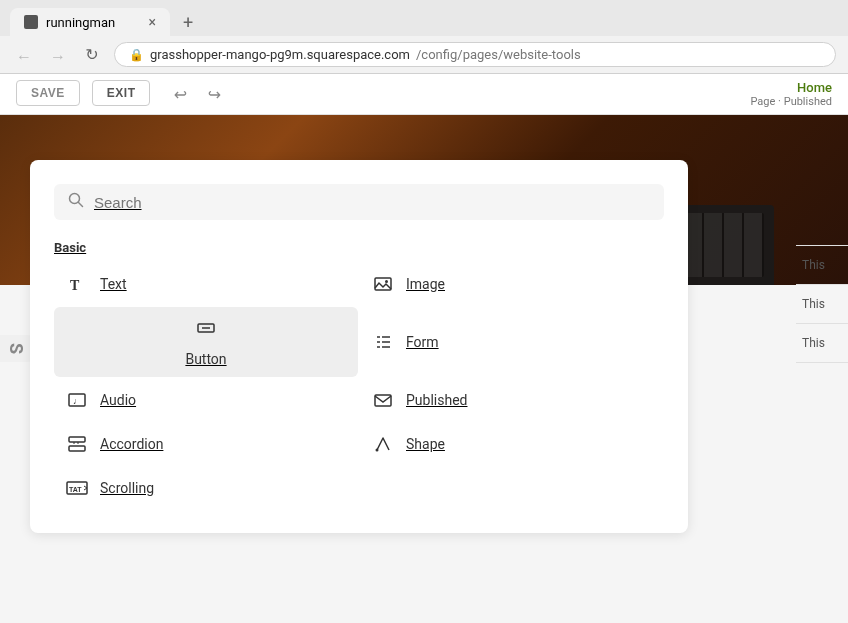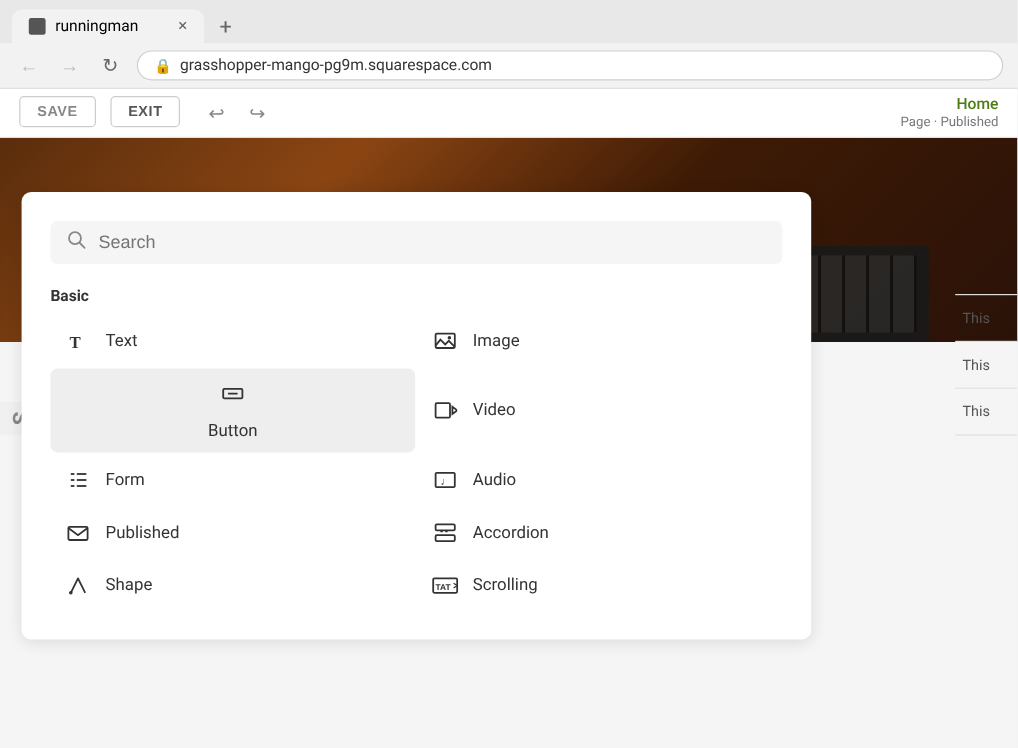--- a/index.html
+++ b/index.html
@@ -187,27 +187,28 @@
         #111 18px,
         #111 20px
       );
       border-radius: 2px;
     }
 
     
     .content-area {
       position: absolute;
       top: 45px;
-      left: 18px;
+      left: 30px;
       width: 658px;
       background: white;
       border-radius: 8px;
       box-shadow: 0 2px 12px rgba(0,0,0,0.1);
       padding: 24px;
       min-height: 360px;
+      text-decoration: underline;
     }
 
     
     .left-edge-label {
       position: absolute;
       left: 0;
       top: 220px;
       width: 32px;
       background: #f0f0f0;
       padding: 8px 4px;
@@ -318,20 +319,21 @@
     </div>
     <div class="tab-new">+</div>
   </div>
   <div class="address-bar">
     <div class="nav-btn disabled">←</div>
     <div class="nav-btn disabled">→</div>
     <div class="nav-btn">↻</div>
     <div class="url-bar">
       <span class="url-lock">🔒</span>
       <span class="url-text-domain">grasshopper-mango-pg9m.squarespace.com</span>
+        <span class="url-text-path">/config/pages/website-tools</span>
     </div>
   </div>
 </div>
 
 <div class="cms-toolbar">
   <button class="cms-btn save">SAVE</button>
   <button class="cms-btn">EXIT</button>
   <div class="cms-undo-redo">
     <div class="cms-undo-btn">↩</div>
     <div class="cms-undo-btn">↪</div>
@@ -403,29 +405,20 @@
       <div class="block-item active">
         <div class="block-icon">
           <svg width="20" height="20" viewBox="0 0 20 20" fill="none" xmlns="http://www.w3.org/2000/svg">
             <rect x="2" y="6" width="16" height="8" rx="1" stroke="#333" stroke-width="1.5"></rect>
             <line x1="6" y1="10" x2="14" y2="10" stroke="#333" stroke-width="1.5"></line>
           </svg>
         </div>
         <span class="block-label">Button</span>
       </div>
 
-      <div class="block-item">
-        <div class="block-icon">
-          <svg width="20" height="20" viewBox="0 0 20 20" fill="none" xmlns="http://www.w3.org/2000/svg">
-            <rect x="2" y="4" width="12" height="12" rx="1" stroke="#333" stroke-width="1.5"></rect>
-            <polygon points="16,7 20,10 16,13" stroke="#333" stroke-width="1.5" fill="none"></polygon>
-          </svg>
-        </div>
-        <span class="block-label">Video</span>
-      </div>
 
       <div class="block-item">
         <div class="block-icon">
           <svg width="20" height="20" viewBox="0 0 20 20" fill="none" xmlns="http://www.w3.org/2000/svg">
             <line x1="4" y1="5" x2="7" y2="5" stroke="#333" stroke-width="1.5"></line>
             <line x1="4" y1="10" x2="7" y2="10" stroke="#333" stroke-width="1.5"></line>
             <line x1="4" y1="15" x2="7" y2="15" stroke="#333" stroke-width="1.5"></line>
             <line x1="9" y1="5" x2="17" y2="5" stroke="#333" stroke-width="1.5"></line>
             <line x1="9" y1="10" x2="17" y2="10" stroke="#333" stroke-width="1.5"></line>
             <line x1="9" y1="15" x2="17" y2="15" stroke="#333" stroke-width="1.5"></line>

